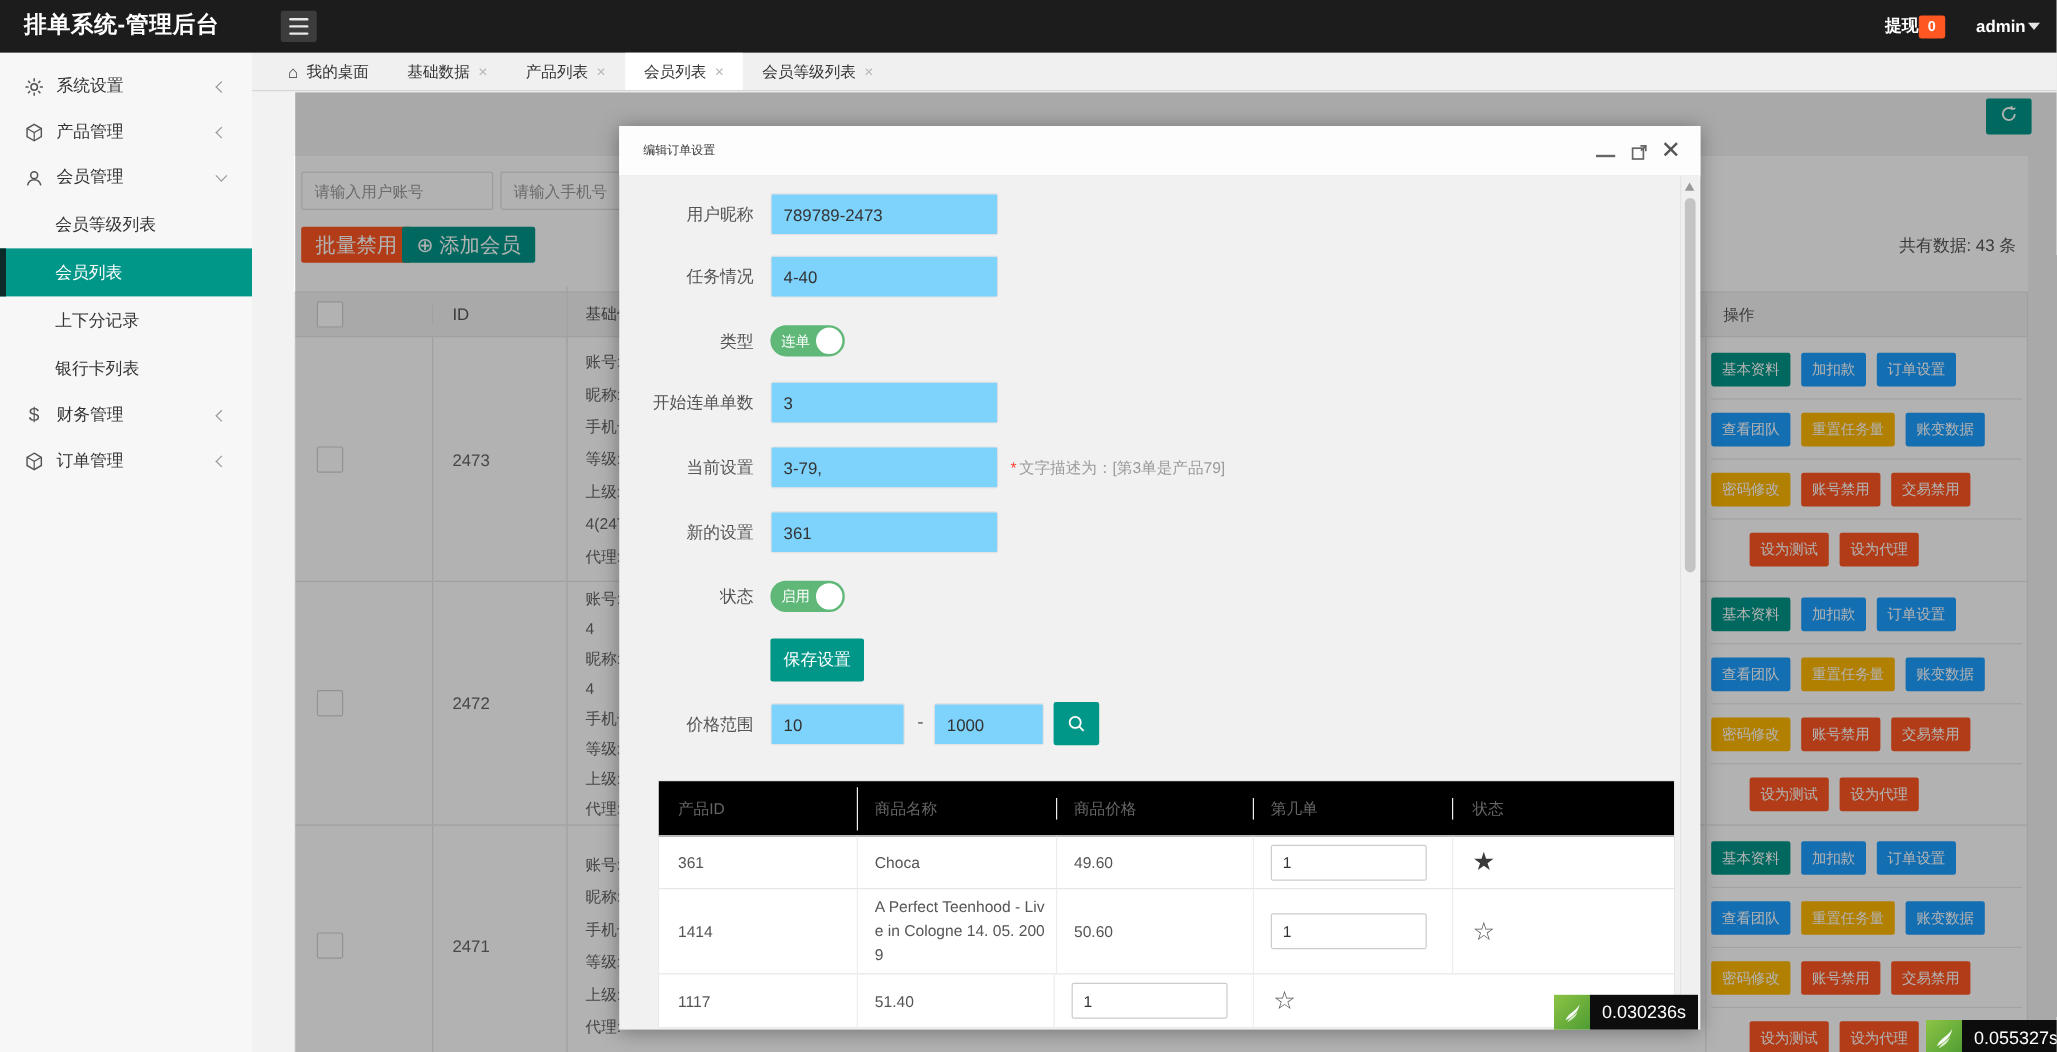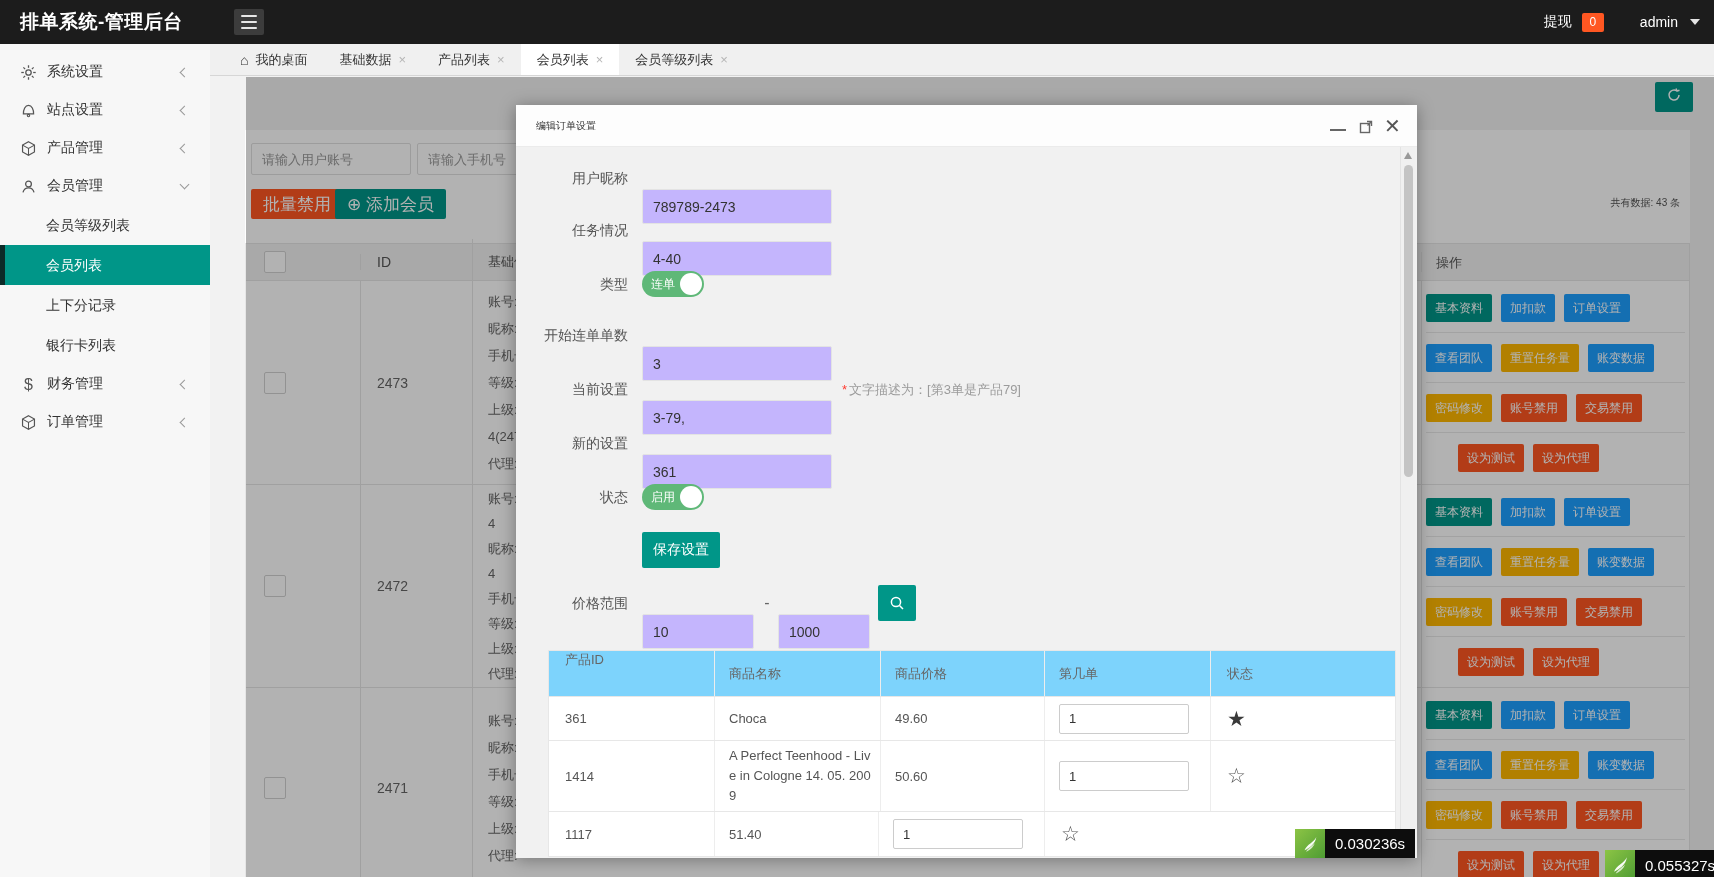--- a/index.html
+++ b/index.html
@@ -4,21 +4,21 @@
 <style>
   html,body{margin:0;padding:0;background:#ddd;}
   *{box-sizing:border-box;font-family:"Liberation Sans","DejaVu Sans",sans-serif;}
   .app{position:relative;width:1714px;height:877px;background:#f2f2f2;overflow:hidden;margin:0 auto;}
 
   
   .topbar{position:absolute;left:0;top:0;width:1714px;height:44px;background:#1c1c1c;color:#fff;}
   .logo{position:absolute;left:20px;top:0;height:44px;line-height:44px;font-size:19px;font-weight:bold;letter-spacing:.5px;}
   .burger{position:absolute;left:234px;top:9px;width:30px;height:26px;background:#3c3c3c;border:none;border-radius:2px;cursor:pointer;padding:6px 7px;display:flex;flex-direction:column;justify-content:space-between;}
   .burger i{display:block;height:2px;background:#e8e8e8;border-radius:1px;}
-  .top-right{position:absolute;right:14px;top:0;height:44px;display:flex;align-items:center;gap:10px;}
+  .top-right{position:absolute;right:14px;top:0;height:44px;display:flex;align-items:center;font-weight:bold;}
   .withdraw-lbl{font-size:14px;color:#fff;}
   .wd-badge{display:inline-block;min-width:22px;height:19px;line-height:19px;text-align:center;background:#ff5722;color:#fff;font-size:12px;border-radius:2px;padding:0 4px;}
   .admin{font-size:14px;margin-left:26px;}
   .caret{width:0;height:0;border-left:5px solid transparent;border-right:5px solid transparent;border-top:6px solid #e5e5e5;margin-left:2px;}
 
   
   .tabbar{position:absolute;left:210px;top:44px;width:1504px;height:32px;background:#f0f0f0;border-bottom:1px solid #d6d6d6;display:flex;align-items:stretch;padding-left:14px;}
   .tab{display:flex;align-items:center;gap:7px;padding:0 16px;font-size:13px;color:#333;cursor:pointer;position:relative;}
   .tab .x{color:#b5b5b5;font-size:13px;}
   .tab.active{background:#fff;z-index:1;}
@@ -36,21 +36,21 @@
   .side-pad{height:9px;}
 
   
   .content{position:absolute;left:210px;top:77px;width:1504px;height:800px;background:#f2f2f2;}
   .overlay{position:absolute;left:36px;top:0;width:1468px;height:800px;background:rgba(0,0,0,0.3);z-index:2;}
   .refresh-btn{position:absolute;left:1445px;top:5px;width:38px;height:30px;background:#009688;border:none;border-radius:2px;color:#fff;font-size:16px;cursor:pointer;}
   .card{position:absolute;left:35px;top:53px;width:1445px;height:760px;background:#fff;}
   .s-input{position:absolute;height:32px;border:1px solid #e0e0e0;border-radius:2px;padding:0 10px;font-size:13px;color:#333;background:#fff;}
   .s-input::placeholder{color:#9a9a9a;}
   .pill-btn{position:absolute;height:30px;border:none;border-radius:2px;color:#fff;font-size:17px;padding:0 12px;cursor:pointer;}
-  .total{position:absolute;right:10px;top:66px;font-size:10px;color:#555;}
+  .total{position:absolute;right:10px;top:66px;font-size:14px;color:#555;}
   .bg-table{position:absolute;left:0;top:113px;width:1445px;}
   .bg-hrow{display:flex;height:38px;background:#f2f2f2;border:1px solid #e6e6e6;align-items:center;font-size:13px;color:#555;}
   .bg-row{display:flex;border:1px solid #e6e6e6;border-top:none;font-size:13px;color:#666;}
   .col-cb{flex:0 0 114px;display:flex;align-items:center;padding-left:18px;}
   .col-id{flex:0 0 112px;display:flex;align-items:center;padding-left:16px;border-left:1px solid #e6e6e6;font-size:14px;}
   .col-info{flex:1 1 auto;padding:14px 0 14px 15px;border-left:1px solid #e6e6e6;display:flex;flex-direction:column;justify-content:center;}
   .col-act{flex:0 0 268px;border-left:1px solid #e6e6e6;padding:2px 4px 0 4px;}
   .cb{width:22px;height:22px;background:#fff;border:1px solid #d2d2d2;border-radius:2px;cursor:pointer;}
   .iline{line-height:27px;}
   .iline.tight{line-height:25px;}
@@ -62,31 +62,31 @@
   
   .modal{position:absolute;left:516px;top:105px;width:901px;height:753px;background:#f1f1f1;z-index:5;box-shadow:0 2px 16px rgba(0,0,0,.35);}
   .m-head{position:absolute;left:0;top:0;width:100%;height:42px;background:#fdfdfd;border-bottom:1px solid #ebebeb;}
   .m-title{position:absolute;left:20px;top:0;line-height:42px;font-size:10px;color:#333;}
   .m-ctrl{position:absolute;top:14px;cursor:pointer;color:#666;}
   .m-min{left:814px;width:16px;height:14px;}
   .m-min i{display:block;margin-top:10px;height:2px;background:#666;}
   .m-max{left:842px;width:16px;height:16px;}
   .m-close{left:868px;top:8px;font-size:20px;color:#555;line-height:26px;}
   .m-label{position:absolute;width:112px;text-align:right;font-size:14px;color:#555;}
-  .m-input{position:absolute;height:35px;border:1px solid #e3e3e3;border-radius:2px;background:#c4b5fd;padding:0 10px;font-size:14px;color:#333;margin-top:28px;}
+  .m-input{position:absolute;height:35px;border:1px solid #e3e3e3;border-radius:2px;background:#7dd3fc;padding:0 10px;font-size:14px;color:#333;}
   .toggle{position:absolute;width:62px;height:26px;border-radius:13px;background:#5FB878;cursor:pointer;}
   .toggle .t-lbl{position:absolute;left:9px;top:0;line-height:26px;font-size:12px;color:#fff;}
   .toggle .knob{position:absolute;right:2px;top:2px;width:22px;height:22px;border-radius:50%;background:#fff;}
   .save-btn{position:absolute;left:126px;top:427px;width:78px;height:36px;background:#009688;color:#fff;border:none;border-radius:2px;font-size:14px;cursor:pointer;}
   .hint{position:absolute;left:326px;top:267px;line-height:35px;font-size:13px;color:#9b9b9b;}
   .hint b{color:#ff3b30;font-weight:normal;margin-right:2px;}
   .search-btn{position:absolute;left:362px;top:480px;width:38px;height:36px;background:#009688;border:none;border-radius:2px;cursor:pointer;display:flex;align-items:center;justify-content:center;}
   .dash{position:absolute;left:244px;top:481px;width:14px;text-align:center;line-height:34px;color:#666;}
   .p-table{position:absolute;left:32px;top:545px;width:848px;background:#fff;border:1px solid #e7e7e7;font-size:13px;color:#555;}
-  .p-hrow{display:flex;height:46px;background:#7dd3fc;border-bottom:1px solid #e7e7e7;color:#666;}
+  .p-hrow{display:flex;height:46px;background:#000000;border-bottom:1px solid #e7e7e7;align-items:center;color:#666;}
   .p-row{display:flex;border-bottom:1px solid #e7e7e7;align-items:center;}
   .p-row.last{border-bottom:none;}
   .pc1{flex:0 0 165px;padding-left:16px;}
   .pc2{flex:0 0 166px;padding:8px 8px 8px 14px;border-left:1px solid #ededed;align-self:stretch;display:flex;align-items:center;word-break:break-all;line-height:20px;}
   .pc3{flex:0 0 164px;padding-left:14px;border-left:1px solid #ededed;align-self:stretch;display:flex;align-items:center;}
   .pc4{flex:0 0 166px;padding-left:14px;border-left:1px solid #ededed;align-self:stretch;display:flex;align-items:center;}
   .pc5{flex:1 1 auto;padding-left:16px;border-left:1px solid #ededed;align-self:stretch;display:flex;align-items:center;}
   .pc1h{flex:0 0 165px;padding-left:16px;}
   .num-input{width:130px;height:30px;border:1px solid #ccc;border-radius:2px;padding:0 9px;font-size:13px;color:#333;}
   .star{font-size:21px;cursor:pointer;}
@@ -137,28 +137,20 @@
             <line x1="14" y1="14" x2="16" y2="16"></line>
             <line x1="16" y1="4" x2="14" y2="6"></line>
             <line x1="6" y1="14" x2="4" y2="16"></line>
           </g>
         </svg>
       <span class="lbl">系统设置</span>
       <i class="chev"></i>
     </div>
     <div class="side-item">
       <svg viewBox="0 0 20 20">
-          <path d="M4 14 C4 9 6 4 10 4 C14 4 16 9 16 14 Z" fill="none" stroke="#555" stroke-width="1.5"></path>
-          <circle cx="10" cy="16" r="1.4" fill="none" stroke="#555" stroke-width="1.3"></circle>
-        </svg>
-      <span class="lbl">站点设置</span>
-      <i class="chev"></i>
-    </div>
-    <div class="side-item">
-      <svg viewBox="0 0 20 20">
           <path d="M10 2 L17 6 L17 14 L10 18 L3 14 L3 6 Z" fill="none" stroke="#555" stroke-width="1.4"></path>
           <path d="M3 6 L10 10 L17 6 M10 10 L10 18" fill="none" stroke="#555" stroke-width="1.2"></path>
         </svg>
       <span class="lbl">产品管理</span>
       <i class="chev"></i>
     </div>
     <div class="side-item">
       <svg viewBox="0 0 20 20">
           <circle cx="10" cy="7" r="3.4" fill="none" stroke="#555" stroke-width="1.5"></circle>
           <path d="M3.5 17 C4.5 12.8 7 11.5 10 11.5 C13 11.5 15.5 12.8 16.5 17" fill="none" stroke="#555" stroke-width="1.5"></path>

